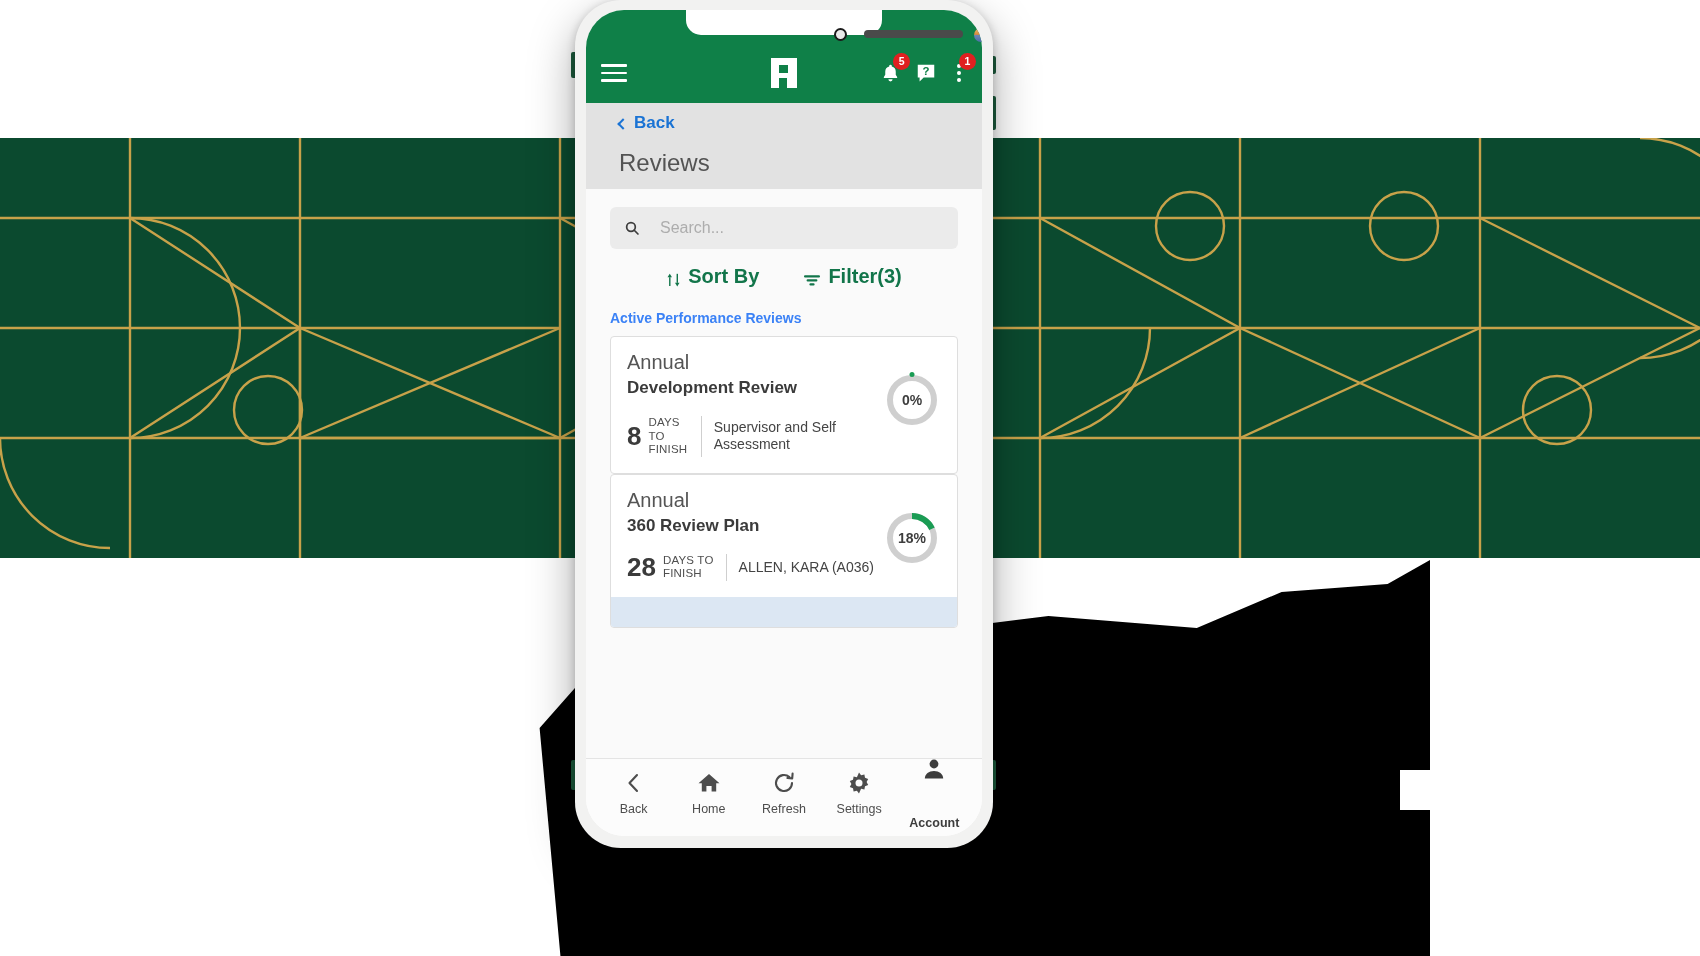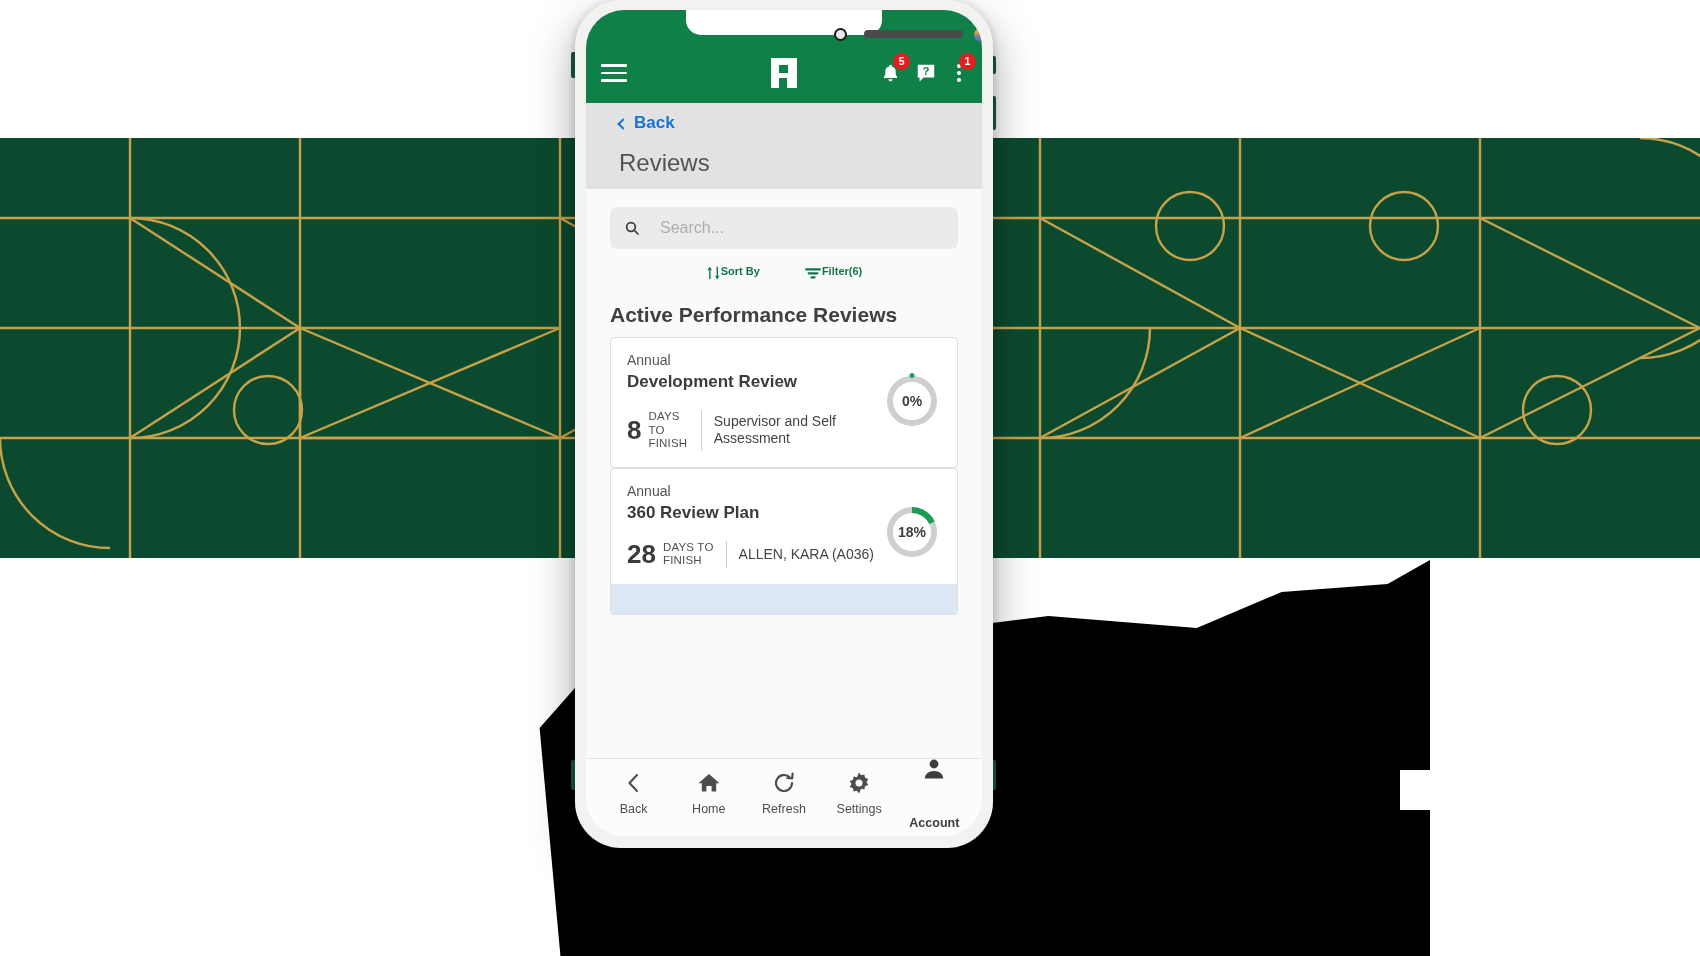--- a/index.html
+++ b/index.html
@@ -188,46 +188,46 @@
     font-family: "Liberation Sans", sans-serif;
   }
   .searchbox input::placeholder { color: #adadad; }
 
   .tools {
     display: flex; justify-content: center; align-items: center;
     gap: 44px;
     padding: 16px 0 6px 0;
   }
   .tool {
-    display: flex; align-items: flex-start; 
+    display: flex; align-items: flex-end; gap: 7px;
     color: #12754a;
-    font-size: 11px; font-weight: bold;
+    font-size: 20px; font-weight: bold;
     cursor: pointer;
   }
 
   .section-title {
     padding: 16px 24px 10px 24px;
-    font-size: 21px;
+    font-size: 14px;
     font-weight: bold;
-    color: #404040;
+    color: #3b82f6;
   }
 
   .card {
     margin: 0 24px;
     border: 1px solid #dedede;
     border-radius: 4px;
     background: #fff;
     overflow: hidden;
   }
   .card-body {
     display: flex; align-items: flex-start;
     padding: 14px 16px 16px 16px;
   }
   .card-main { flex: 1 1 auto; min-width: 0; }
-  .card-type { font-size: 14px; color: #555; margin-bottom: 4px; }
+  .card-type { font-size: 20px; color: #555; margin-bottom: 4px; }
   .card-name { font-size: 17px; font-weight: bold; color: #3b3b3b; }
   .meta-row {
     display: flex; align-items: center;
     margin-top: 18px;
   }
   .days-num { font-size: 26px; font-weight: bold; color: #3b3b3b; line-height: 1; }
   .days-lbl {
     font-size: 11.5px; color: #4f4f4f; line-height: 1.18;
     margin-left: 7px; text-transform: uppercase; letter-spacing: .2px;
   }
@@ -402,21 +402,21 @@
                 <rect x="11.3" y="1.4" width="1.5" height="9.6"></rect>
             </svg>
             <span>Sort By</span>
           </div>
           <div class="tool">
             <svg width="18" height="16" viewBox="0 0 18 16" fill="#12754a">
               <rect x="1" y="3.2" width="16" height="2.3" rx="1.1"></rect>
               <rect x="3.6" y="7.2" width="10.8" height="2.3" rx="1.1"></rect>
               <rect x="6.4" y="11.2" width="5.2" height="2.3" rx="1.1"></rect>
             </svg>
-            <span>Filter(6)</span>
+            <span>Filter(3)</span>
           </div>
         </div>
 
         <h2 class="section-title">Active Performance Reviews</h2>
 
         <div class="card">
           <div class="card-body">
             <div class="card-main">
               <div class="card-type">Annual</div>
               <div class="card-name">Development Review</div>

